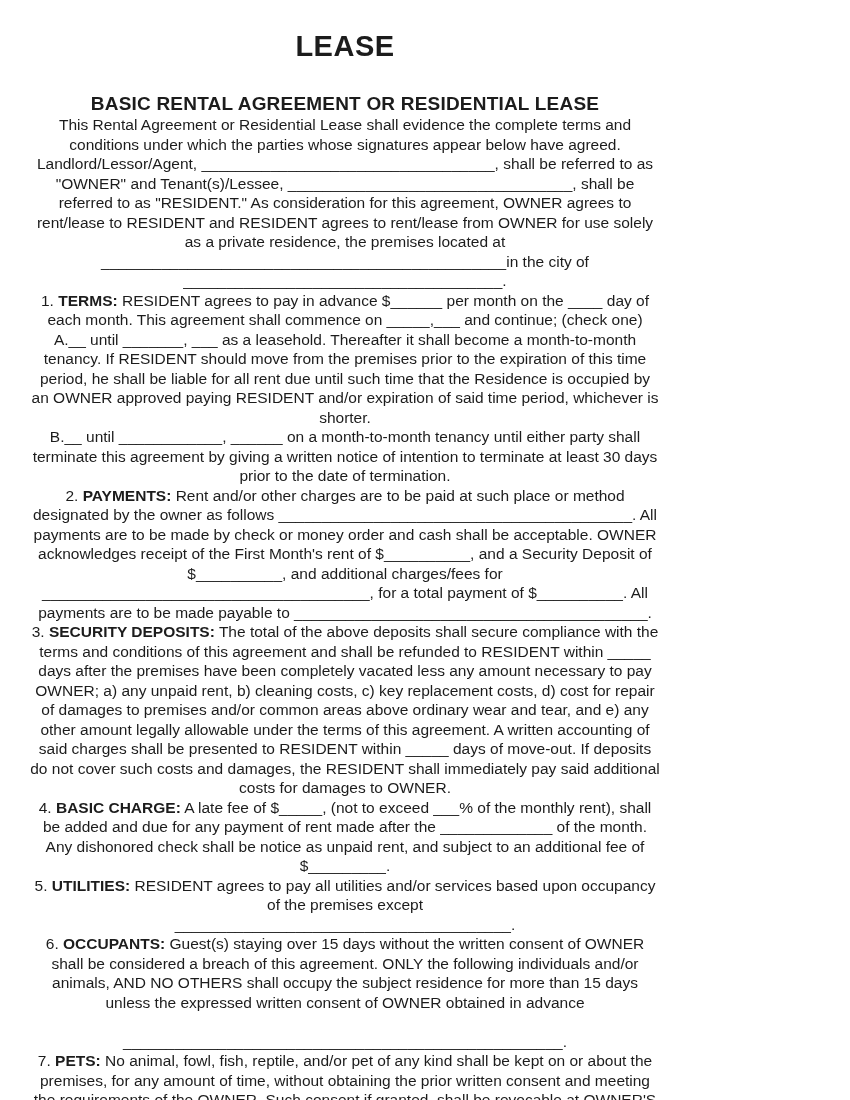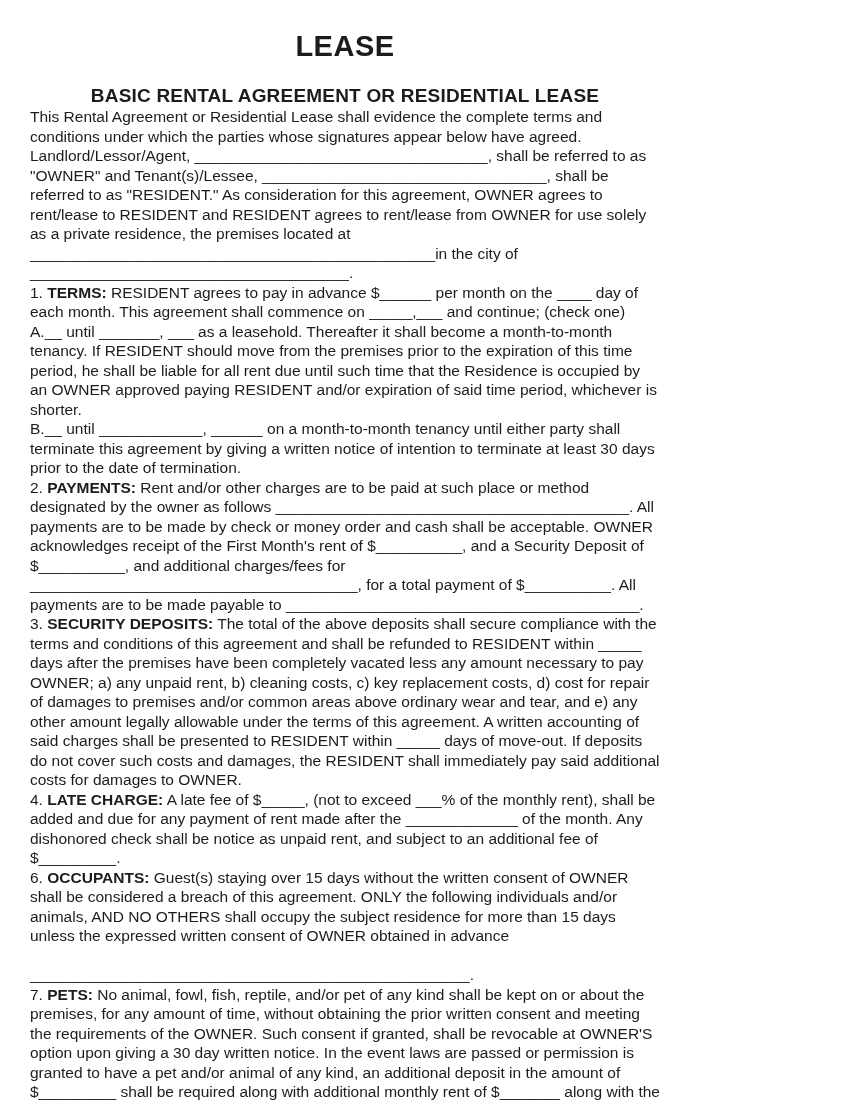--- a/index.html
+++ b/index.html
@@ -22,28 +22,28 @@
     font-size: 29px;
     font-weight: bold;
     text-align: center;
     margin: 10px 0 0 0;
     letter-spacing: 0.5px;
   }
   .doc-subtitle {
     font-size: 19px;
     font-weight: bold;
     text-align: center;
-    margin: 22px 0 0 0;
+    margin: 30px 0 0 0;
     letter-spacing: 0.2px;
   }
   p.doc-text {
     font-size: 15.5px;
     line-height: 19.5px;
     margin: 0;
-    text-align: left;
+    text-align: center;
   }
   .intro {
     margin-top: 23px;
   }
   .section {
   }
   .sec-heading {
     font-weight: bold;
   }
   .sec-body, .intro-text {
@@ -69,23 +69,27 @@
 
   <div class="section">
     <p class="doc-text"><span class="sec-num">2.</span> <span class="sec-heading">PAYMENTS:</span> <span class="sec-body">Rent and/or other charges are to be paid at such place or method designated by the owner as follows _________________________________________. All payments are to be made by check or money order and cash shall be acceptable. OWNER acknowledges receipt of the First Month's rent of $__________, and a Security Deposit of $__________, and additional charges/fees for ______________________________________, for a total payment of $__________. All payments are to be made payable to _________________________________________.</span></p>
   </div>
 
   <div class="section">
     <p class="doc-text"><span class="sec-num">3.</span> <span class="sec-heading">SECURITY DEPOSITS:</span> <span class="sec-body">The total of the above deposits shall secure compliance with the terms and conditions of this agreement and shall be refunded to RESIDENT within _____ days after the premises have been completely vacated less any amount necessary to pay OWNER; a) any unpaid rent, b) cleaning costs, c) key replacement costs, d) cost for repair of damages to premises and/or common areas above ordinary wear and tear, and e) any other amount legally allowable under the terms of this agreement. A written accounting of said charges shall be presented to RESIDENT within _____ days of move-out. If deposits do not cover such costs and damages, the RESIDENT shall immediately pay said additional costs for damages to OWNER.</span></p>
   </div>
 
   <div class="section">
-    <p class="doc-text"><span class="sec-num">4.</span> <span class="sec-heading">LATE CHARGE:</span> <span class="sec-body">A late fee of $_____, (not to exceed ___% of the monthly rent), shall be added and due for any payment of rent made after the _____________ of the month. Any dishonored check shall be notice as unpaid rent, and subject to an additional fee of $_________.</span></p>
+    <p class="doc-text"><span class="sec-num">4.</span> <span class="sec-heading">BASIC CHARGE:</span> <span class="sec-body">A late fee of $_____, (not to exceed ___% of the monthly rent), shall be added and due for any payment of rent made after the _____________ of the month. Any dishonored check shall be notice as unpaid rent, and subject to an additional fee of $_________.</span></p>
   </div>
 
+  <div class="section">
+    <p class="doc-text"><span class="sec-num">5.</span> <span class="sec-heading">UTILITIES:</span> <span class="sec-body">RESIDENT agrees to pay all utilities and/or services based upon occupancy of the premises except
+_______________________________________.</span></p>
+  </div>
 
   <div class="section">
     <p class="doc-text"><span class="sec-num">6.</span> <span class="sec-heading">OCCUPANTS:</span> <span class="sec-body">Guest(s) staying over 15 days without the written consent of OWNER shall be considered a breach of this agreement. ONLY the following individuals and/or animals, AND NO OTHERS shall occupy the subject residence for more than 15 days unless the expressed written consent of OWNER obtained in advance
 
 ___________________________________________________.</span></p>
   </div>
 
   <div class="section">
     <p class="doc-text"><span class="sec-num">7.</span> <span class="sec-heading">PETS:</span> <span class="sec-body">No animal, fowl, fish, reptile, and/or pet of any kind shall be kept on or about the premises, for any amount of time, without obtaining the prior written consent and meeting the requirements of the OWNER. Such consent if granted, shall be revocable at OWNER'S option upon giving a 30 day written notice. In the event laws are passed or permission is granted to have a pet and/or animal of any kind, an additional deposit in the amount of $_________ shall be required along with additional monthly rent of $_______ along with the signing of OWNER'S Pet Agreement. RESIDENT also agrees to carry insurance deemed appropriate by OWNER to cover possible liability and damages that may be caused by such animals.</span></p>
   </div>

